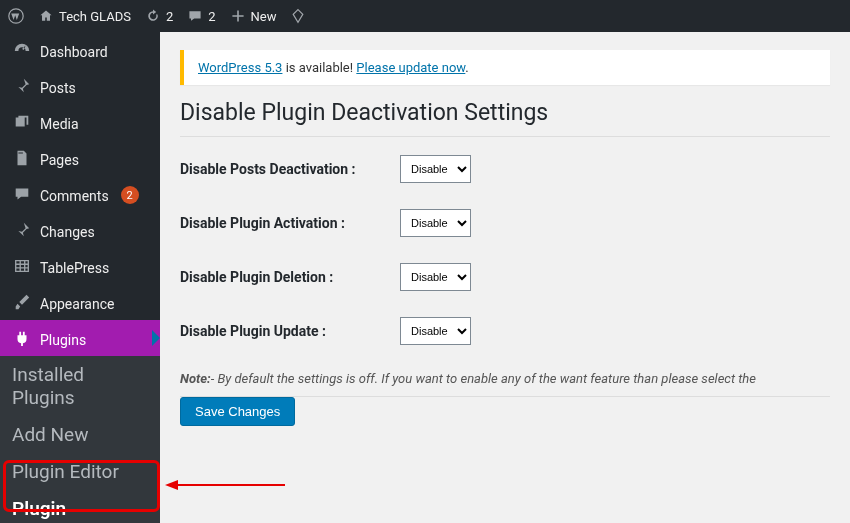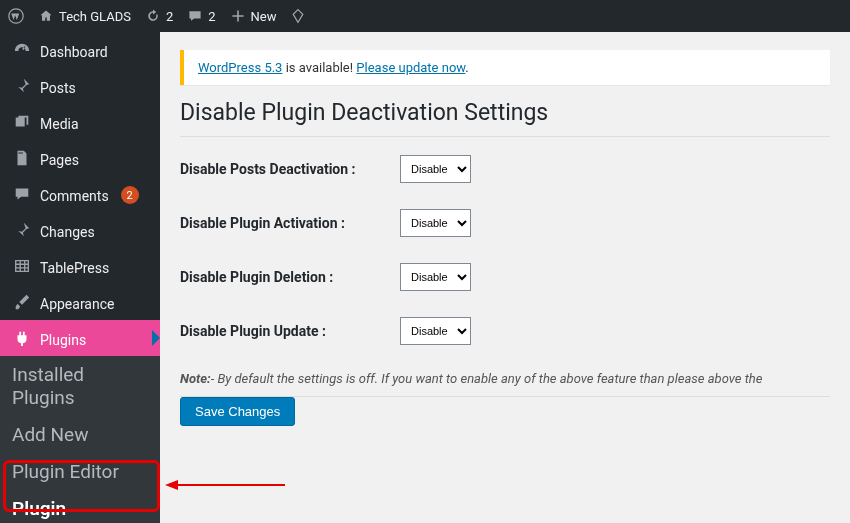--- a/index.html
+++ b/index.html
@@ -8,21 +8,21 @@
 .admin-bar { height: 32px; background: #23282d; display: flex; align-items: center; padding: 0 8px; gap: 14px; color: #eee; font-size: 13px; }
 .admin-bar .item { display: flex; align-items: flex-end; gap: 5px; cursor: pointer; }
 .admin-bar .icon { width: 16px; height: 16px; display: inline-flex; align-items: center; justify-content: center; }
 .admin-bar .icon svg { fill: #a0a5aa; }
 
 .layout { display: flex; height: calc(100% - 32px); }
 .sidebar { width: 160px; background: #23282d; color: #eee; font-size: 14px; display: flex; flex-direction: column; position: relative; }
 .menu-item { display: flex; align-items: flex-end; gap: 8px; padding: 8px 12px; cursor: pointer; color: #eee; position: relative; }
 .menu-item .micon { width: 20px; height: 20px; display: inline-flex; align-items: center; justify-content: center; }
 .menu-item .micon svg { fill: #9ca2a7; width: 18px; height: 18px; }
-.menu-item.active { background: #ec4899; color: #fff; }
+.menu-item.active { background: #a21caf; color: #fff; }
 .menu-item.active .micon svg { fill: #fff; }
 .menu-item.active::after { content: ""; position: absolute; right: -8px; top: 50%; margin-top: -8px; border: 8px solid transparent; border-left-color: #0073aa; }
 .badge { background: #d54e21; color: #fff; border-radius: 10px; min-width: 18px; height: 18px; font-size: 11px; display: inline-flex; align-items: center; justify-content: center; padding: 0 5px; margin-left: 4px; }
 .submenu { background: #32373c; }
 .submenu .sub-item { padding: 7px 12px; cursor: pointer; color: #b4b9be; font-size: 19px; }
 .submenu .sub-item.current { color: #fff; font-weight: 600; }
 
 .content { flex: 1; padding: 18px 20px; overflow: hidden; }
 .notice { border-left: 4px solid #ffba00; background: #fff; padding: 10px 14px; margin-bottom: 14px; font-size: 13px; box-shadow: 0 1px 1px rgba(0,0,0,.04); }
 .notice a { color: #0073aa; text-decoration: underline; }
@@ -197,21 +197,21 @@
     </div>
     <div class="form-row">
       <label>Disable Plugin Deletion :</label>
       <select><option>Disable</option></select>
     </div>
     <div class="form-row">
       <label>Disable Plugin Update :</label>
       <select><option>Disable</option></select>
     </div>
 
-    <div class="note"><strong><em>Note:</em></strong><em>- By default the settings is off. If you want to enable any of the above feature than please above the</em></div>
+    <div class="note"><strong><em>Note:</em></strong><em>- By default the settings is off. If you want to enable any of the want feature than please select the</em></div>
     <hr class="sep">
 
     <button class="save-btn">Save Changes</button>
   </div>
 </div>
 
 <div class="highlight-box" style="left:3px; top:460px; width:157px; height:52px;"></div>
 <svg class="arrow-overlay" style="left:160px; top:470px; width:130px; height:30px;" viewBox="0 0 130 30">
     <line x1="125" y1="15" x2="15" y2="15" stroke="#e60000" stroke-width="2"></line>
     <polygon points="5,15 18,10 18,20" fill="#e60000"></polygon>

